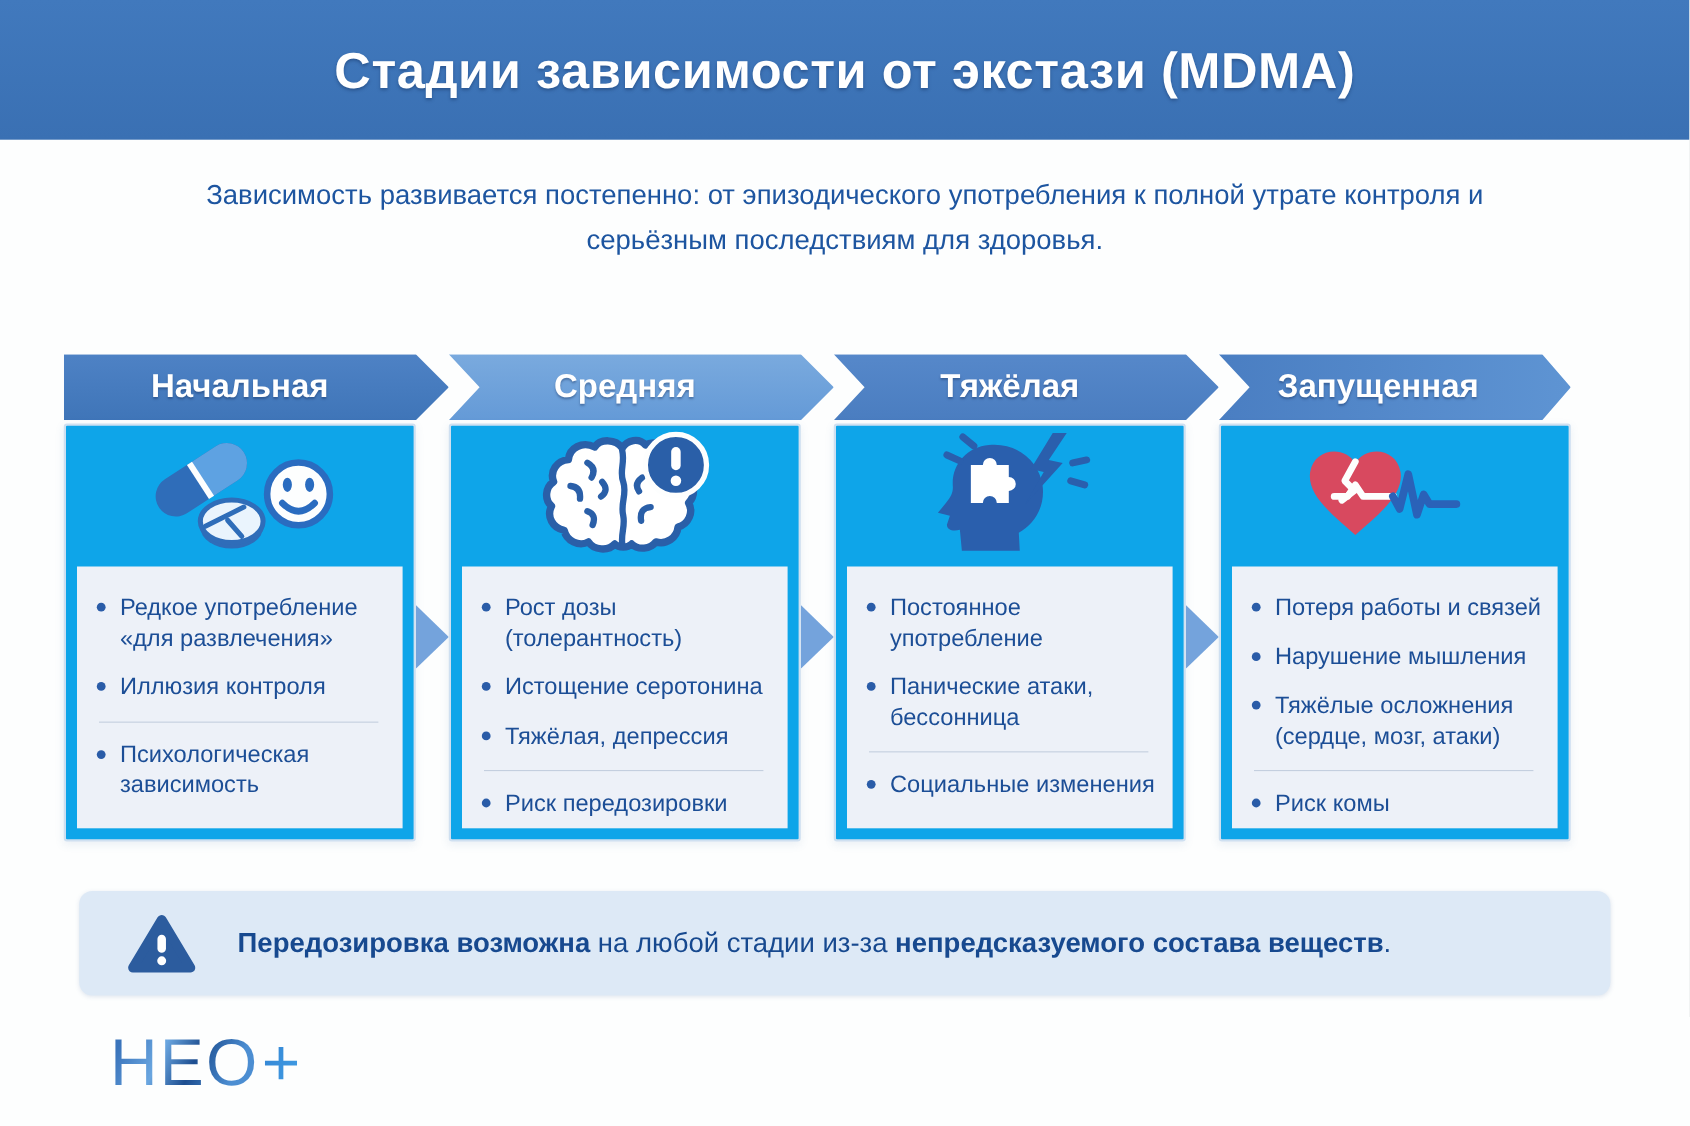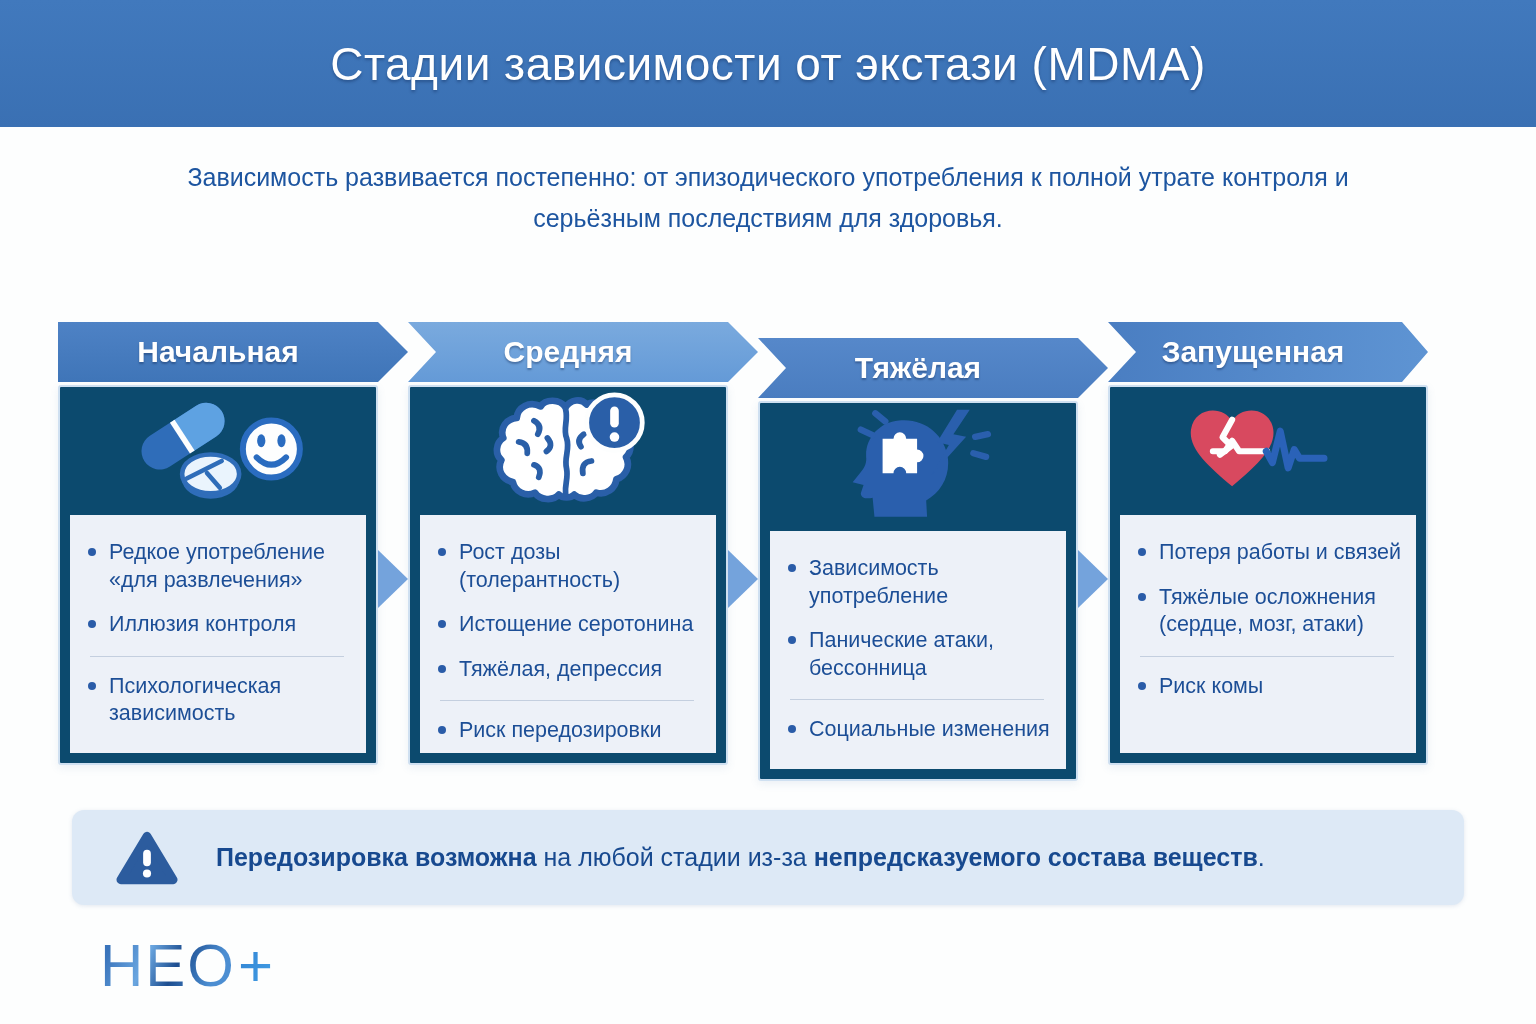--- a/index.html
+++ b/index.html
@@ -3,46 +3,46 @@
 <meta charset="utf-8">
 <style>
   html,body{margin:0;padding:0;background:#e8e8e8;}
   .page{position:relative;width:1536px;height:1024px;background:#fdfefe;overflow:hidden;
         font-family:"Liberation Sans","DejaVu Sans",sans-serif;}
 
   
   .topbar{position:absolute;left:0;top:0;width:1536px;height:127px;
           background:linear-gradient(180deg,#4179bd 0%,#3a70b3 100%);
           display:flex;align-items:center;justify-content:center;}
-  .topbar h1{margin:0;color:#ffffff;font-size:46px;font-weight:normal;letter-spacing:.5px;
+  .topbar h1{margin:0;color:#ffffff;font-size:46px;font-weight:bold;letter-spacing:.5px;
              text-shadow:0 2px 3px rgba(10,30,70,.35);}
 
   .intro{position:absolute;top:157px;left:50%;transform:translateX(-50%);width:1190px;
          margin:0;text-align:center;font-size:25px;line-height:1.62;color:#1d55a0;}
 
   
   .stages{position:absolute;left:58px;top:322px;width:1400px;height:443px;}
   .stage{position:absolute;top:0;height:443px;width:320px;}
-  .stage.s0{left:0;} .stage.s1{left:350px;} .stage.s2{left:700px;margin-top:16px;} .stage.s3{left:1050px;}
+  .stage.s0{left:0;} .stage.s1{left:350px;} .stage.s2{left:700px;} .stage.s3{left:1050px;}
 
   .chev{position:absolute;top:0;left:0;height:60px;display:flex;align-items:center;justify-content:center;
         color:#fff;font-size:30px;font-weight:bold;text-shadow:0 2px 2px rgba(10,30,70,.35);
         box-sizing:border-box;padding-right:30px;}
   .chev.first{width:350px;
      clip-path:polygon(0 0,calc(100% - 30px) 0,100% 50%,calc(100% - 30px) 100%,0 100%);}
   .chev.mid{width:350px;
      clip-path:polygon(0 0,calc(100% - 30px) 0,100% 50%,calc(100% - 30px) 100%,0 100%,28px 50%);}
   .chev.last{width:320px;
      clip-path:polygon(0 0,calc(100% - 26px) 0,100% 50%,calc(100% - 26px) 100%,0 100%,28px 50%);}
   .chev.c0{background:linear-gradient(180deg,#4e82c5,#3f75b8);}
   .chev.c1{background:linear-gradient(180deg,#7aaade,#649ad7);}
   .chev.c2{background:linear-gradient(180deg,#5688ca,#4a7dc0);}
   .chev.c3{background:linear-gradient(90deg,#4a7ec2,#5e94d3);}
 
-  .card{position:absolute;top:63px;left:0;width:320px;height:380px;background:#0c4a6e;
+  .card{position:absolute;top:63px;left:0;width:320px;height:380px;background:#0ea5e9;
         border:2px solid #cfe0f1;border-radius:3px;box-sizing:border-box;
         box-shadow:0 3px 8px rgba(80,120,170,.10);}
   .icon-area{height:124px;display:flex;align-items:center;justify-content:center;}
   .list{position:absolute;left:10px;right:10px;top:128px;bottom:10px;background:#edf1f8;
         box-sizing:border-box;padding:24px 14px 0 18px;}
   .li{display:flex;gap:13px;color:#1c4e96;font-size:21.5px;line-height:1.28;margin-bottom:17px;}
   .dot{flex:0 0 8px;width:8px;height:8px;border-radius:50%;background:#2a5ca8;margin-top:9px;}
   .divider{height:1px;background:#c4cfdf;margin:0 8px 16px 2px;}
 
   .conn{position:absolute;width:30px;height:58px;top:228px;background:#74a3dc;
@@ -163,21 +163,21 @@
           <svg width="168" height="118" viewBox="0 0 170 130" aria-hidden="true">
             <path d="M64,16 C42,18 26,36 28,58 C28,64 26,68 21,74 L13,84 L25,87 L22,96 C22,101 28,103 35,101 L37,122 L95,122 L94,104 C110,95 120,78 118,58 C115,32 92,13 64,16 Z" fill="#2a5fad"></path>
             <path d="M46,36 h12 a7,7 0 1 1 14,0 h12 v12 a7,7 0 1 1 0,14 v12 h-12 a7,7 0 1 0 -14,0 h-12 z" fill="#ffffff"></path>
             <path d="M128,4 L106,40 L119,43 L100,76 L138,34 L124,31 L142,4 Z" fill="#2a5fad"></path>
             <path d="M38,8 l11,9 M22,26 l13,6 M148,34 l14,-3 M146,52 l14,4" stroke="#2a5fad" stroke-width="7" stroke-linecap="round" fill="none"></path>
           </svg>
         </div>
         <div class="list">
           <div class="li">
             <span class="dot"></span>
-            <span>Зависимость употребление</span>
+            <span>Постоянное употребление</span>
           </div>
           <div class="li">
             <span class="dot"></span>
             <span>Панические атаки, бессонница</span>
           </div>
           <div class="divider"></div>
           <div class="li">
             <span class="dot"></span>
             <span>Социальные изменения</span>
           </div>
@@ -195,20 +195,24 @@
             <path d="M64,28 C54,9 21,11 17,37 C14,59 36,78 64,102 C92,78 114,59 111,37 C107,11 74,9 64,28 Z" fill="#d8495f"></path>
             <path d="M64,26 L53,46 L63,56 L50,66" fill="none" stroke="#fdfefe" stroke-width="7" stroke-linecap="round" stroke-linejoin="round"></path>
             <path d="M42,62 L56,62 L64,50 L72,62 L104,62" fill="none" stroke="#fdfefe" stroke-width="7" stroke-linecap="round" stroke-linejoin="round"></path>
             <path d="M103,62 l7,13 l9,-36 l9,42 l7,-21 l6,10 h28" fill="none" stroke="#2a62b8" stroke-width="8" stroke-linecap="round" stroke-linejoin="round"></path>
           </svg>
         </div>
         <div class="list">
           <div class="li">
             <span class="dot"></span>
             <span>Потеря работы и связей</span>
+          </div>
+          <div class="li">
+            <span class="dot"></span>
+            <span>Нарушение мышления</span>
           </div>
           <div class="li">
             <span class="dot"></span>
             <span>Тяжёлые осложнения (сердце, мозг, атаки)</span>
           </div>
           <div class="divider"></div>
           <div class="li">
             <span class="dot"></span>
             <span>Риск комы</span>
           </div>

